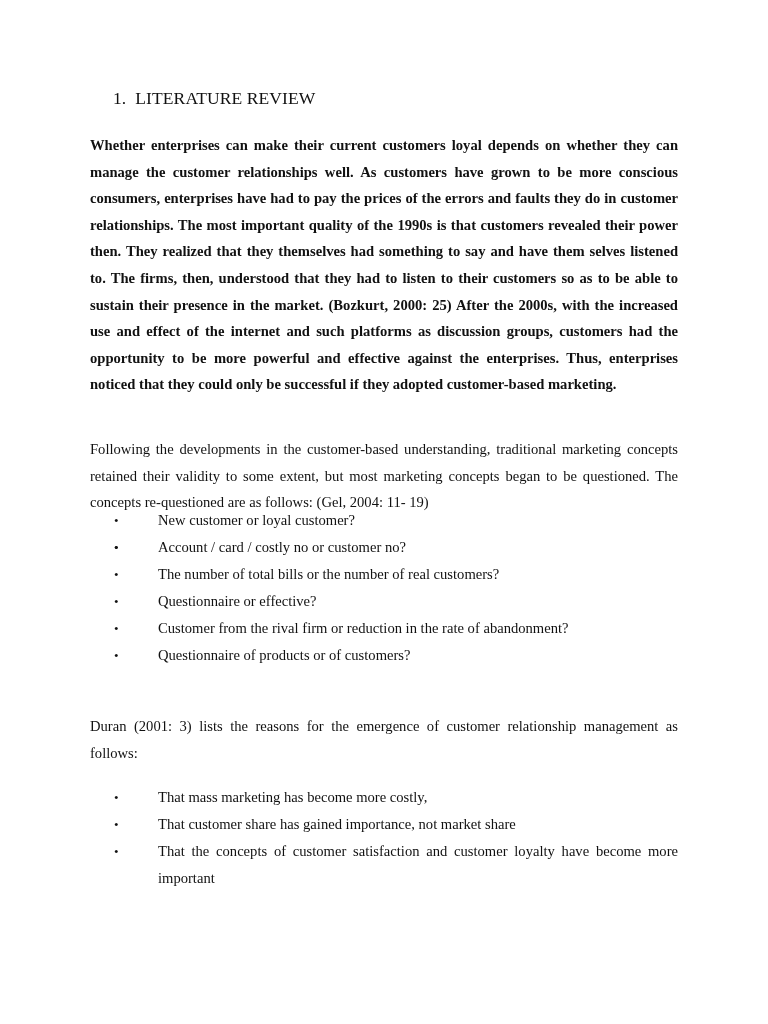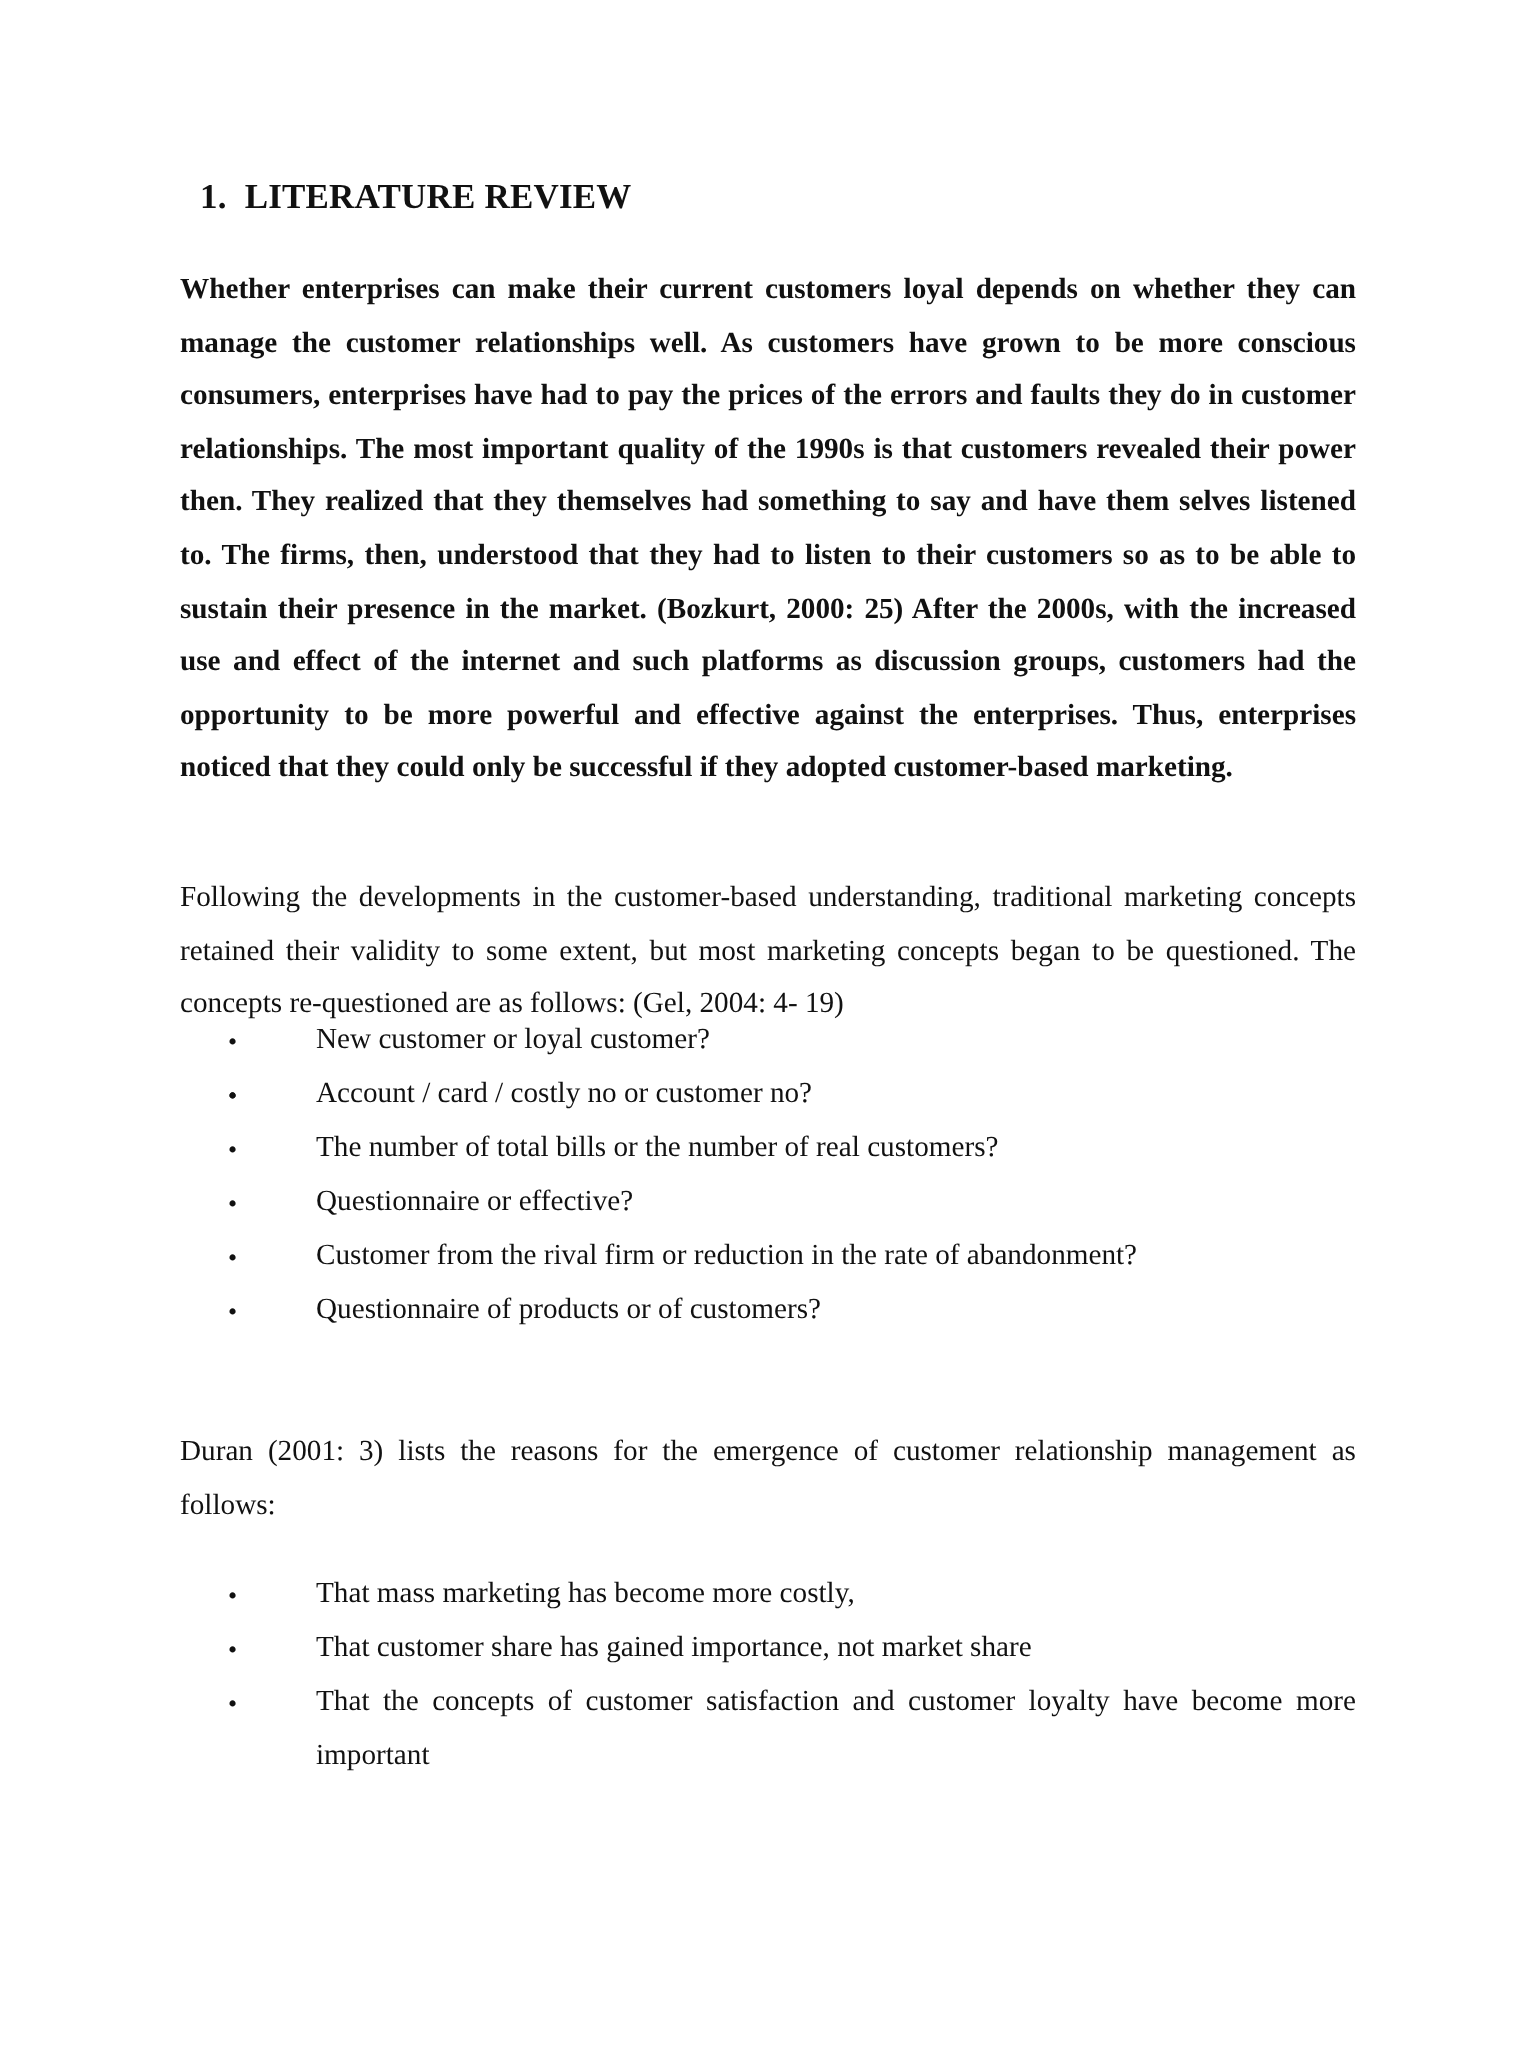--- a/index.html
+++ b/index.html
@@ -18,24 +18,24 @@
     .page {
       position: absolute;
       left: 0;
       top: 0;
       width: 768px;
       height: 1024px;
       background: #ffffff;
     }
     .heading {
       position: absolute;
-      left: 100px;
+      left: 113px;
       top: 88px;
       font-family: "Liberation Serif", serif;
-      font-weight: bold;
+      font-weight: normal;
       font-size: 17.5px;
       letter-spacing: 0.1px;
       margin: 0;
       white-space: nowrap;
     }
     .heading .num {
       margin-right: 9px;
     }
     .para {
       position: absolute;
@@ -79,21 +79,21 @@
 <body>
 
 <div class="page">
 
   <h1 class="heading">
     <span class="num">1.</span><span>LITERATURE REVIEW</span>
   </h1>
 
   <p class="para p1">Whether enterprises can make their current customers loyal depends on whether they can manage the customer relationships well. As customers have grown to be more conscious consumers, enterprises have had to pay the prices of the errors and faults they do in customer relationships. The most important quality of the 1990s is that customers revealed their power then. They realized that they themselves had something to say and have them selves listened to. The firms, then, understood that they had to listen to their customers so as to be able to sustain their presence in the market. (Bozkurt, 2000: 25) After the 2000s, with the increased use and effect of the internet and such platforms as discussion groups, customers had the opportunity to be more powerful and effective against the enterprises. Thus, enterprises noticed that they could only be successful if they adopted customer-based marketing.</p>
 
-  <p class="para p2">Following the developments in the customer-based understanding, traditional marketing concepts retained their validity to some extent, but most marketing concepts began to be questioned. The concepts re-questioned are as follows: (Gel, 2004: 4- 19)</p>
+  <p class="para p2">Following the developments in the customer-based understanding, traditional marketing concepts retained their validity to some extent, but most marketing concepts began to be questioned. The concepts re-questioned are as follows: (Gel, 2004: 11- 19)</p>
 
   <ul class="list list1">
     <li><span class="bullet">•</span><span>New customer or loyal customer?</span></li>
     <li><span class="bullet">•</span></li>
     <li><span class="bullet">•</span><span>Account / card / costly no or customer no?</span></li>
     <li><span class="bullet">•</span><span>The number of total bills or the number of real customers?</span></li>
     <li><span class="bullet">•</span><span>Questionnaire or effective?</span></li>
     <li><span class="bullet">•</span><span>Customer from the rival firm or reduction in the rate of abandonment?</span></li>
     <li><span class="bullet">•</span><span>Questionnaire of products or of customers?</span></li>
   </ul>

